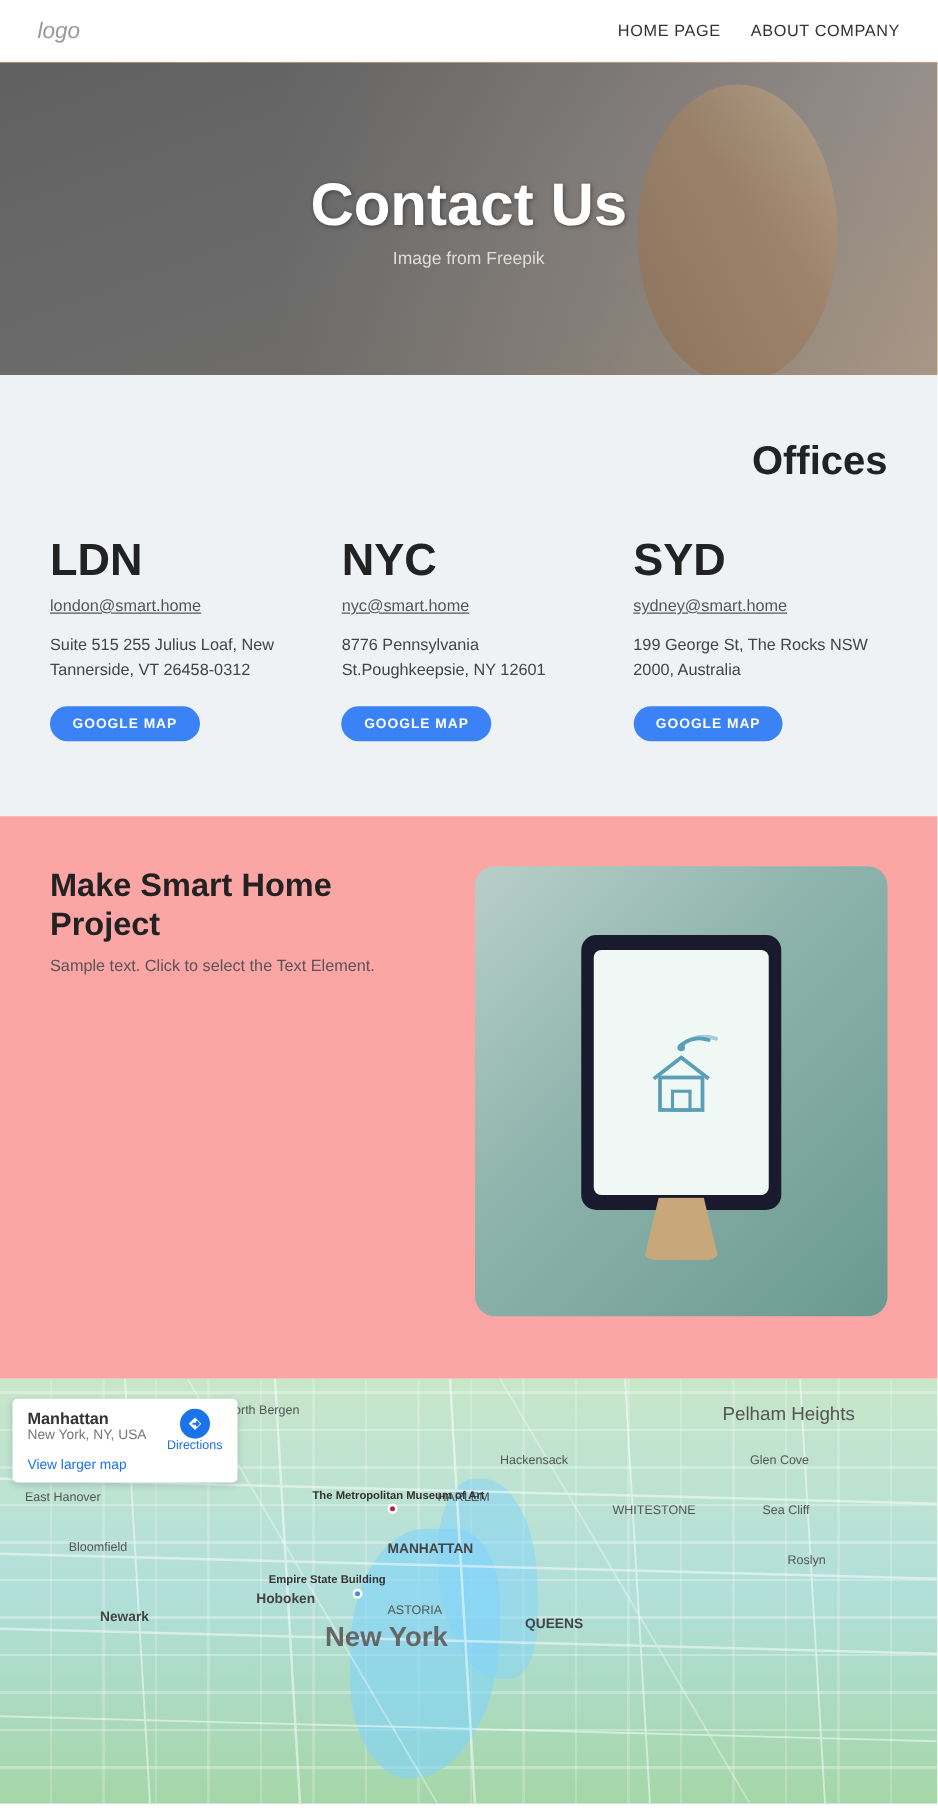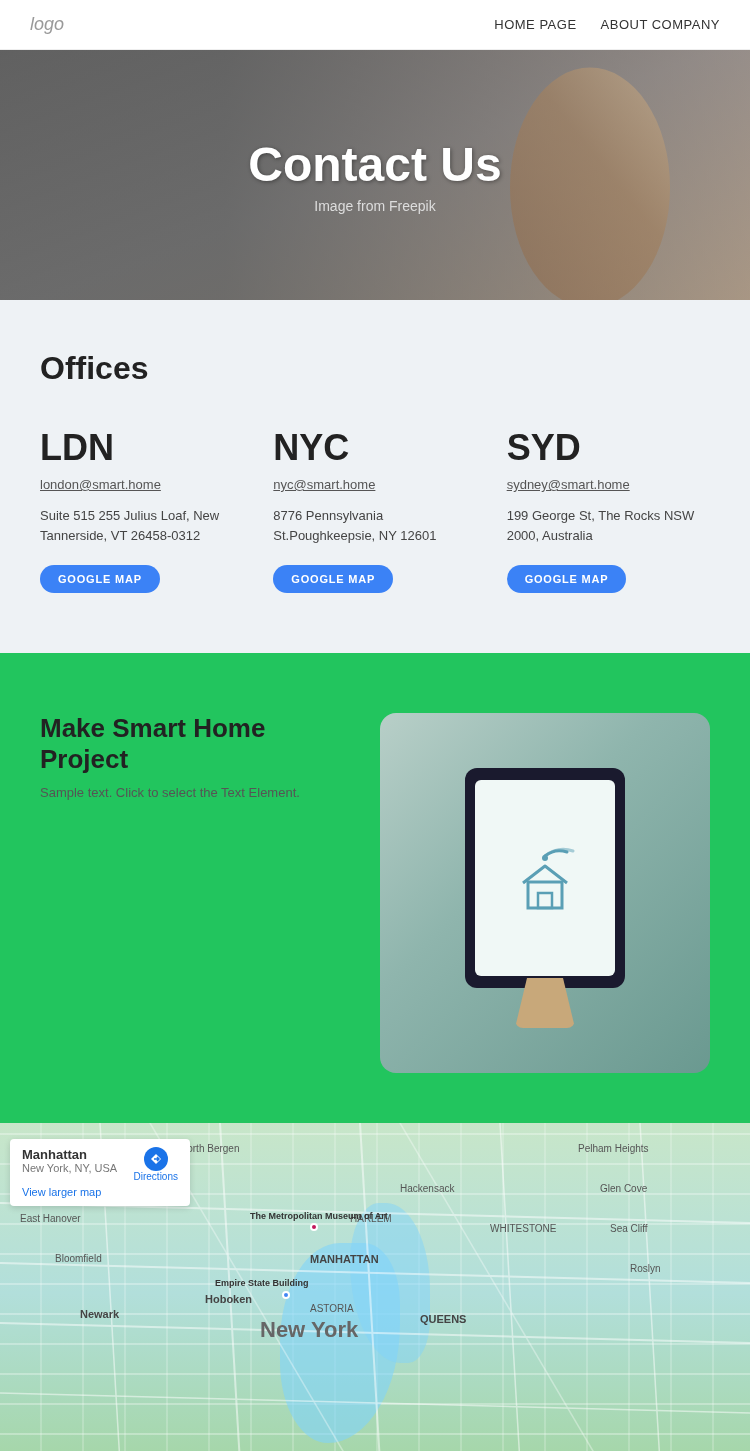--- a/index.html
+++ b/index.html
@@ -59,21 +59,21 @@
       color: #ddd;
       margin-top: 6px;
     }
 
     
     .offices-section {
       background: #eef2f5;
       padding: 50px 40px 60px;
     }
     .offices-title {
-      text-align: left;
+      text-align: right;
       font-size: 32px;
       font-weight: bold;
       color: #222;
       margin-bottom: 40px;
     }
     .offices-grid {
       display: flex;
       gap: 30px;
       justify-content: space-between;
     }
@@ -107,22 +107,22 @@
       padding: 8px 18px;
       font-size: 11px;
       font-weight: bold;
       letter-spacing: 0.8px;
       border-radius: 20px;
       cursor: pointer;
     }
 
     
     .smart-section {
-      padding: 60px 40px 50px;
-      background: #22c55e;
+      padding: 40px 40px 50px;
+      background: #fca5a5;
     }
     .smart-layout {
       display: flex;
       gap: 40px;
       align-items: flex-start;
     }
     .smart-left { flex: 1; }
     .smart-right {
       width: 330px;
       flex-shrink: 0;
@@ -418,21 +418,21 @@
     <span style="position:absolute;top:185px;left:80px;font-size:11px;color:#444;font-weight:bold;">Newark</span>
 
     <span style="position:absolute;top:170px;left:205px;font-size:11px;color:#444;font-weight:bold;">Hoboken</span>
     <span style="position:absolute;top:130px;left:310px;font-size:11px;color:#444;font-weight:bold;">MANHATTAN</span>
     <span style="position:absolute;top:90px;left:350px;font-size:10px;color:#555;">HARLEM</span>
     <span style="position:absolute;top:180px;left:310px;font-size:10px;color:#555;">ASTORIA</span>
     <span style="position:absolute;top:190px;left:420px;font-size:11px;color:#444;font-weight:bold;">QUEENS</span>
     <span style="position:absolute;bottom:120px;left:260px;font-size:22px;color:#666;font-weight:bold;">New York</span>
 
     <span style="position:absolute;top:20px;left:400px;font-size:10px;color:#555;margin-top:40px;">Hackensack</span>
-    <span style="position:absolute;top:20px;left:530px;font-size:10px;color:#555;padding-left:48px;">Pelham Heights</span>
+    <span style="position:absolute;top:20px;left:530px;font-size:15px;color:#555;padding-left:48px;">Pelham Heights</span>
     <span style="position:absolute;top:60px;left:600px;font-size:10px;color:#555;">Glen Cove</span>
     <span style="position:absolute;top:100px;left:610px;font-size:10px;color:#555;">Sea Cliff</span>
     <span style="position:absolute;top:140px;left:630px;font-size:10px;color:#555;">Roslyn</span>
     <span style="position:absolute;top:100px;left:490px;font-size:10px;color:#555;">WHITESTONE</span>
 
     <span style="position:absolute;top:20px;left:180px;font-size:10px;color:#555;">North Bergen</span>
 
     <div style="position:absolute;top:168px;left:282px;width:8px;height:8px;background:#4285F4;border-radius:50%;border:2px solid #fff;"></div>
     <span style="position:absolute;top:155px;left:215px;font-size:9px;color:#333;font-weight:bold;">Empire State Building</span>
 

